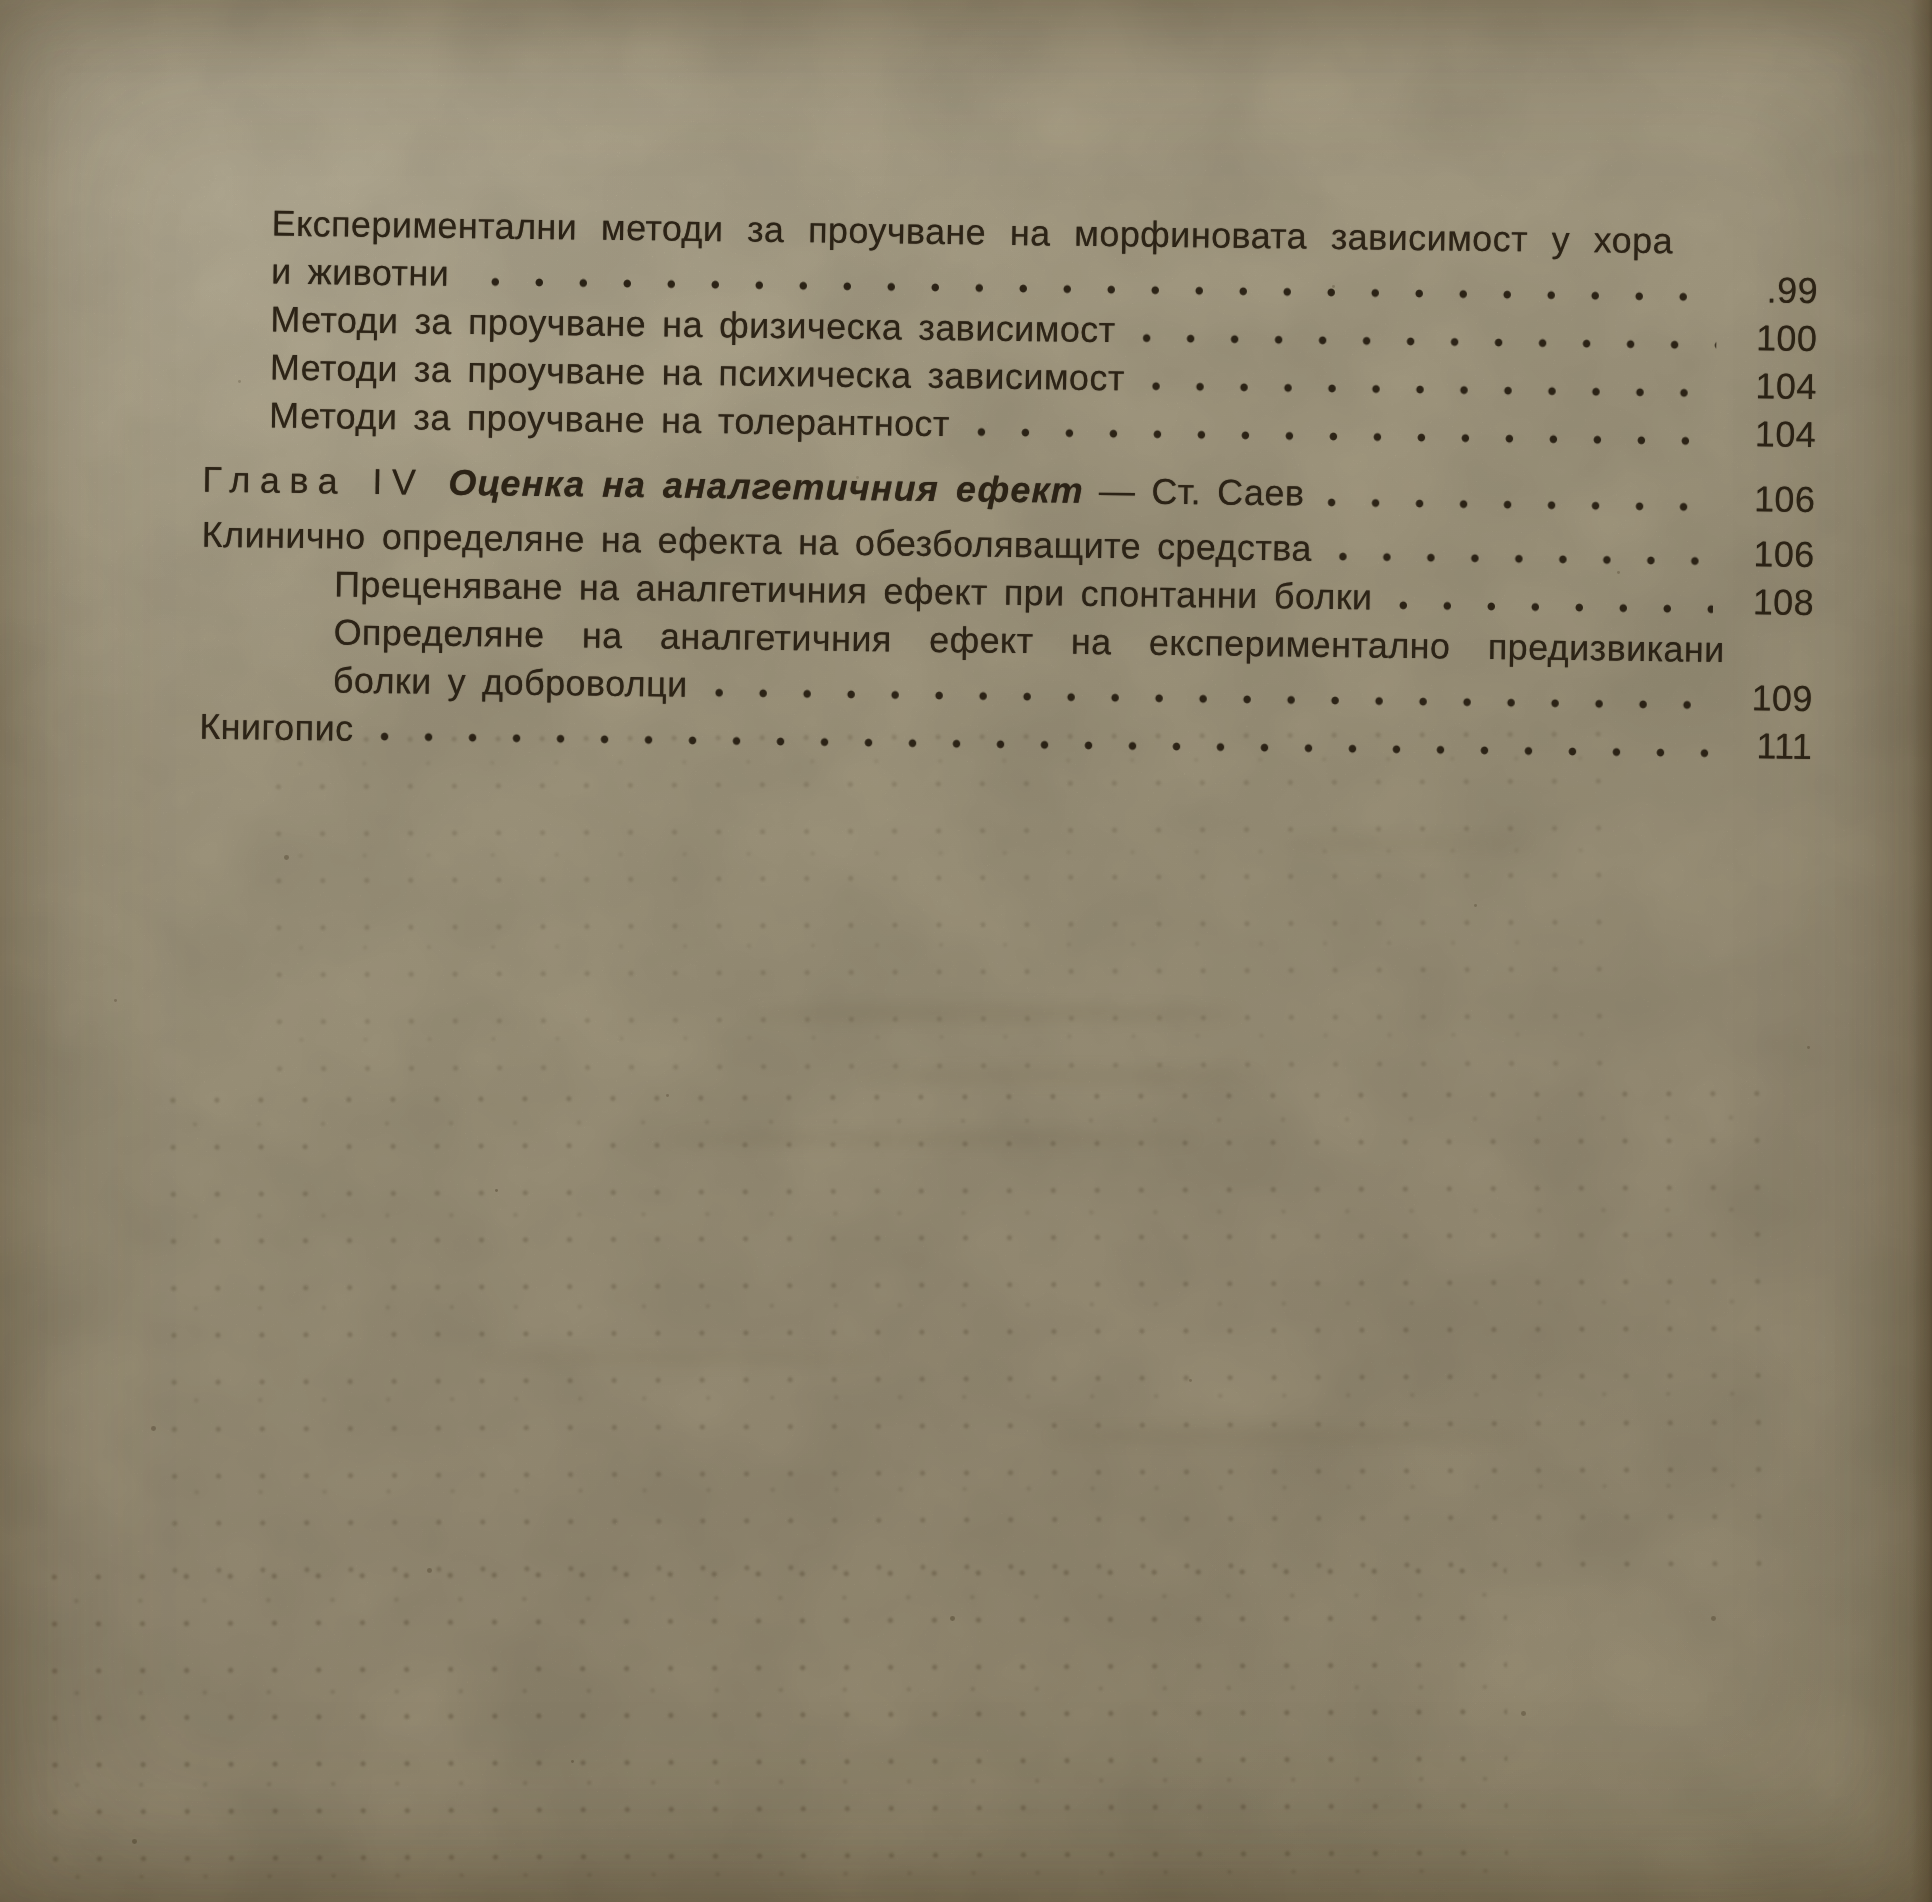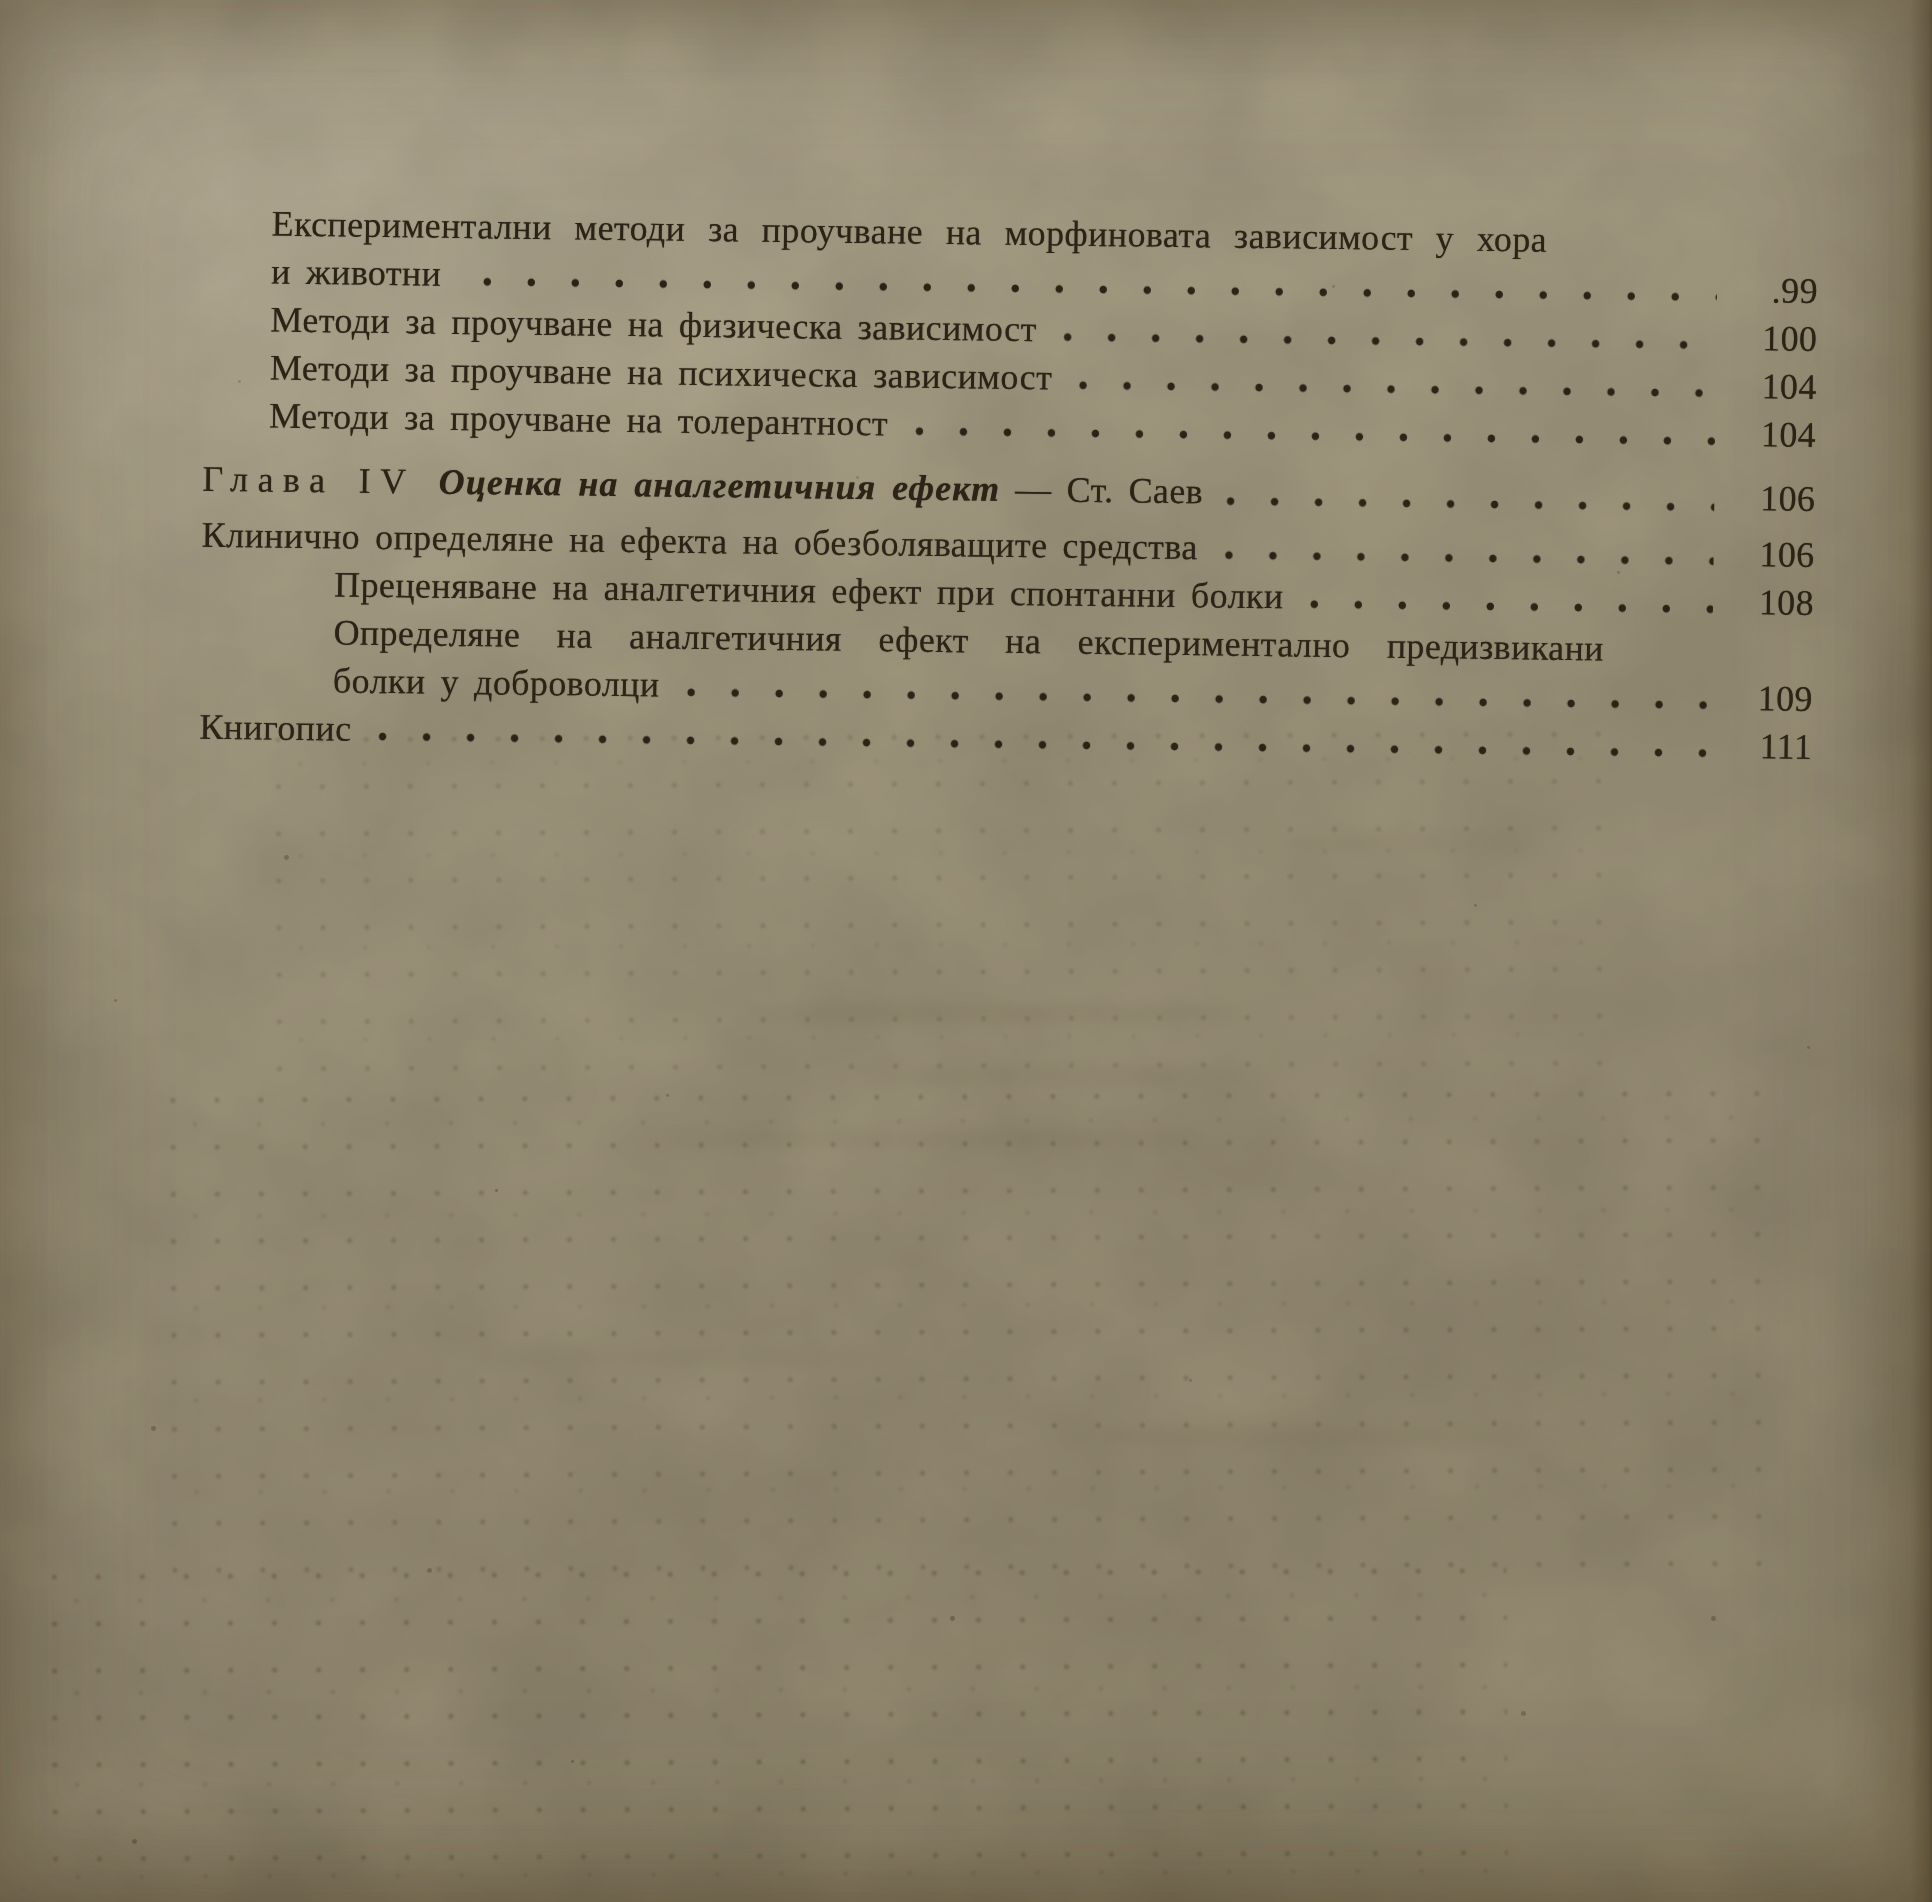--- a/index.html
+++ b/index.html
@@ -4,21 +4,21 @@
 <style>
   html,body{margin:0;padding:0;background:#6b6354;}
   .page{
     position:relative;
     width:1933px;height:1902px;
     overflow:hidden;
     background-image:
       radial-gradient(1236px 856px at 15% 10%, rgba(255,248,224,.20), rgba(255,248,224,0) 62%),
       radial-gradient(856px 666px at 85% 90%, rgba(255,240,210,.08), rgba(255,240,210,0) 60%),
       linear-gradient(163deg, var(--paper-light,#c9bea2) 0%, #c2b79a 22%, var(--paper-mid,#b4a98c) 48%, #aea286 66%, #a89c7f 85%, var(--paper-dark,#a49878) 100%);
-    font-family:Liberation Serif, serif;
+    font-family:Liberation Sans, sans-serif;
   }
   .toc{
     position:absolute;top:198px;left:143px;width:1676px;
     transform:rotate(0.72deg);transform-origin:0 0;
     font-size:36px;color:var(--ink,#362b1b);
     letter-spacing:0.4px;word-spacing:5.7px;
     text-shadow:0 0 1px rgba(45,35,20,.65);
   }
   .row{display:flex;height:48px;line-height:48px;white-space:nowrap;}
   .ind0{padding-left:63px;}

